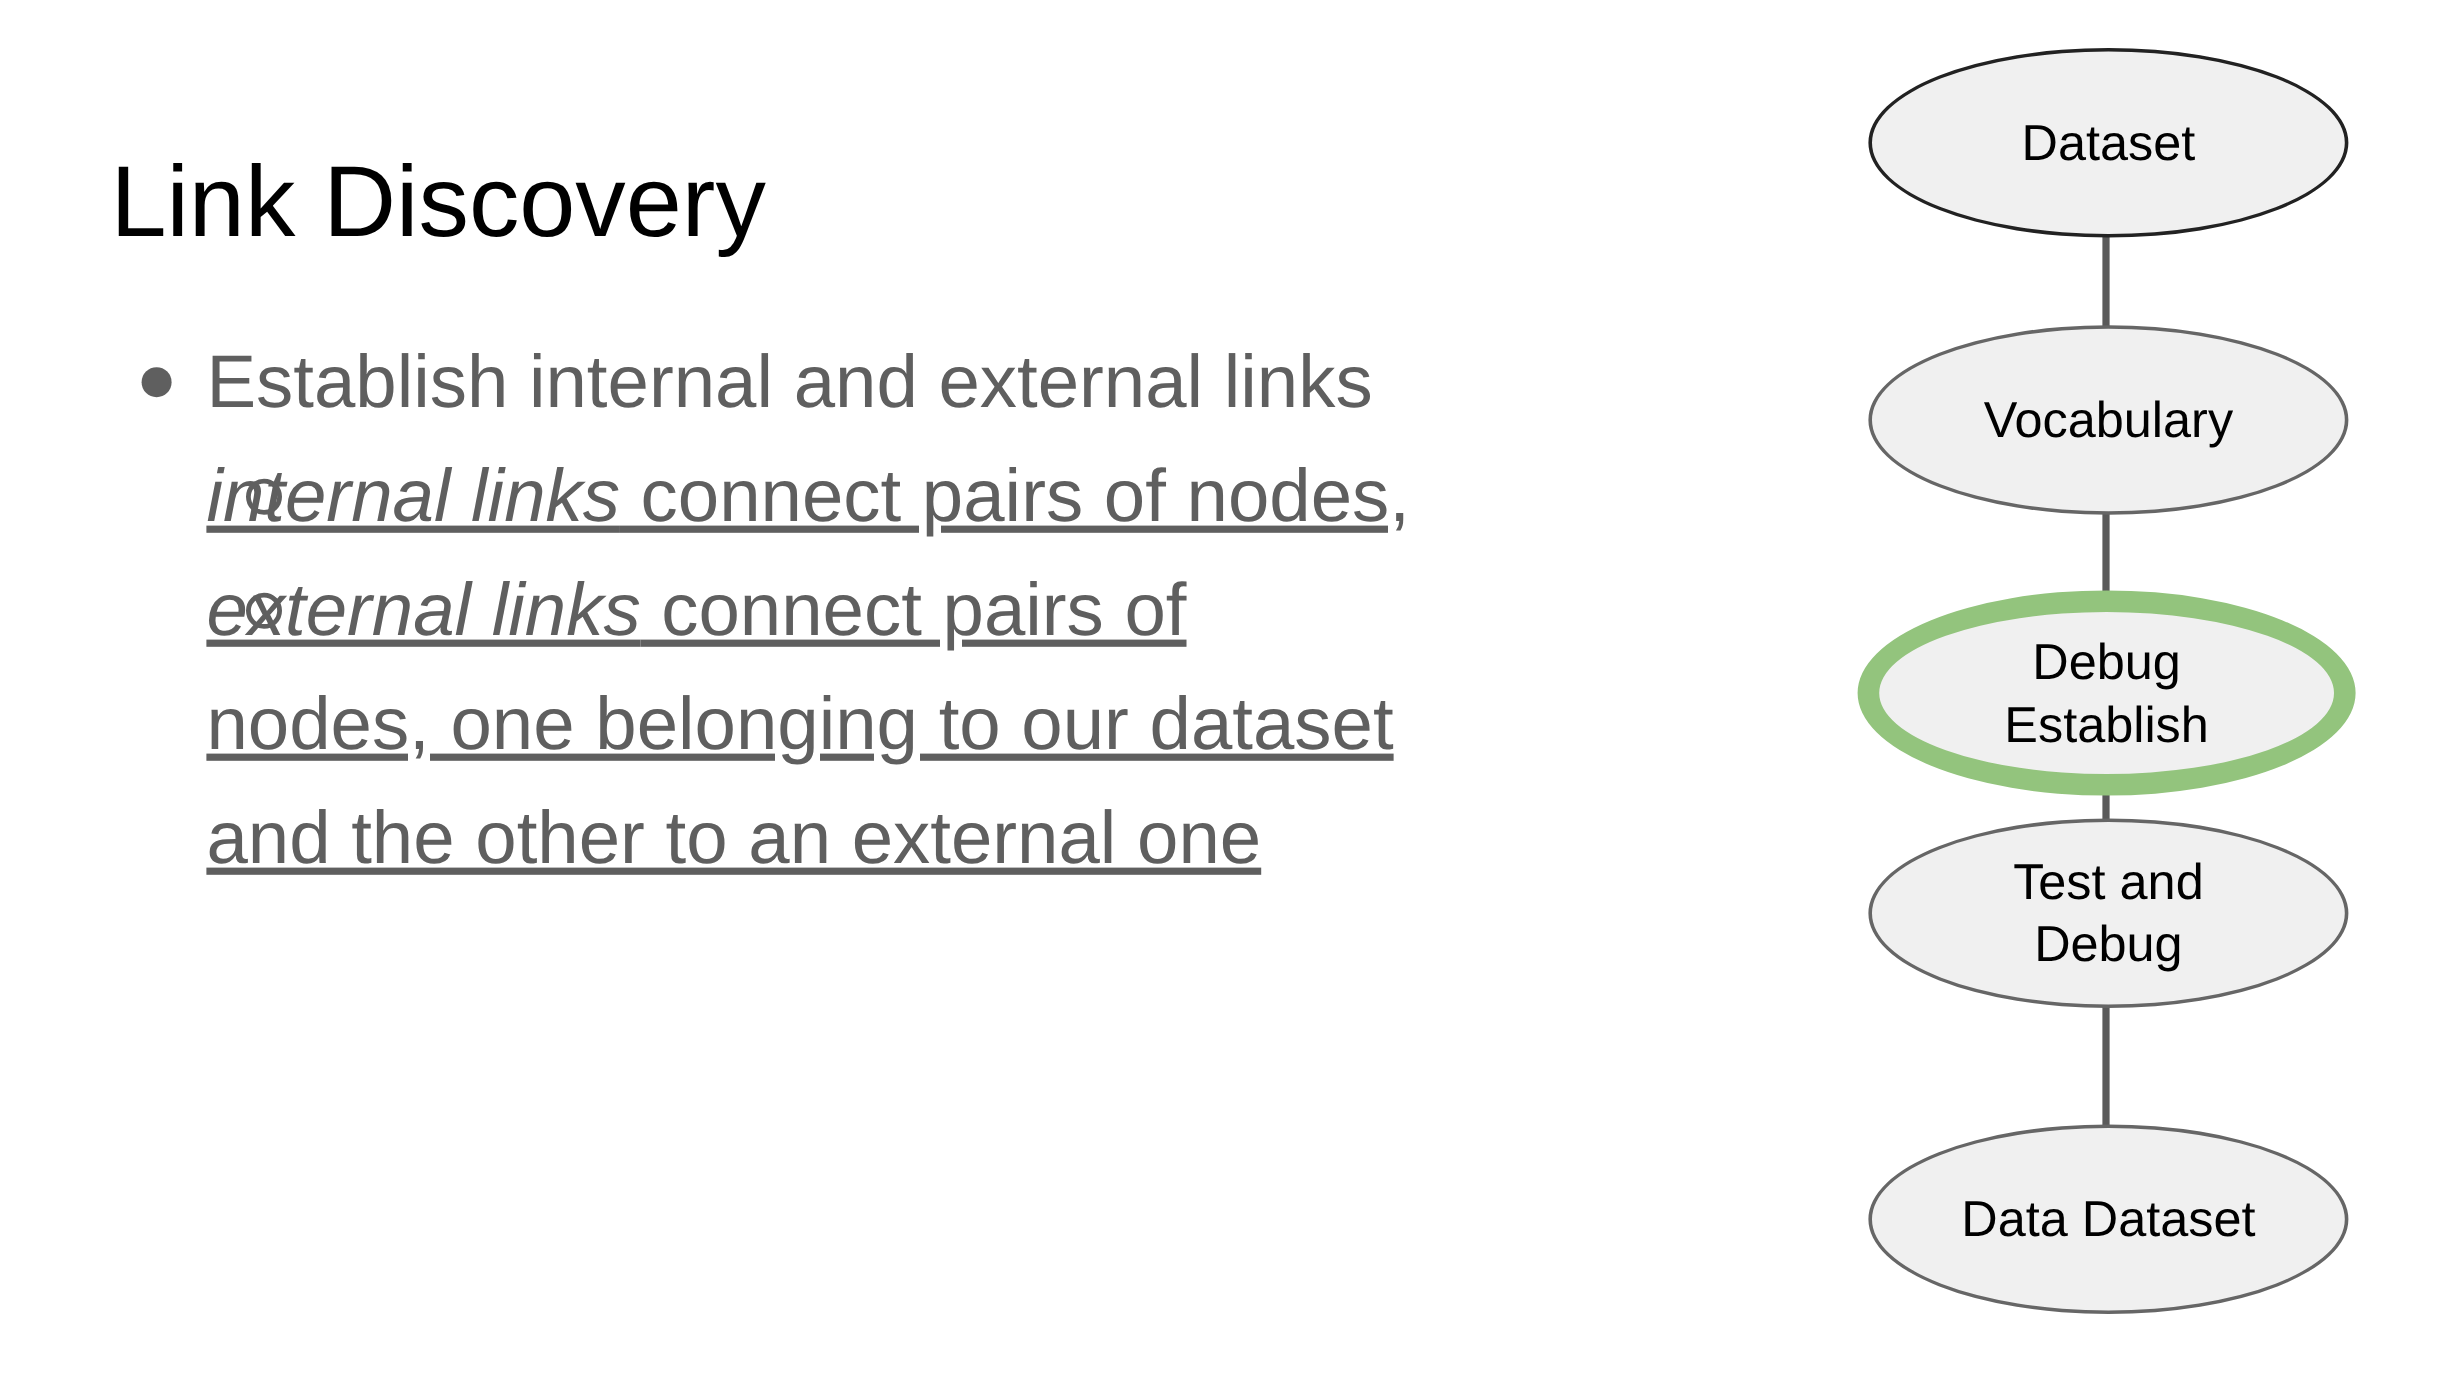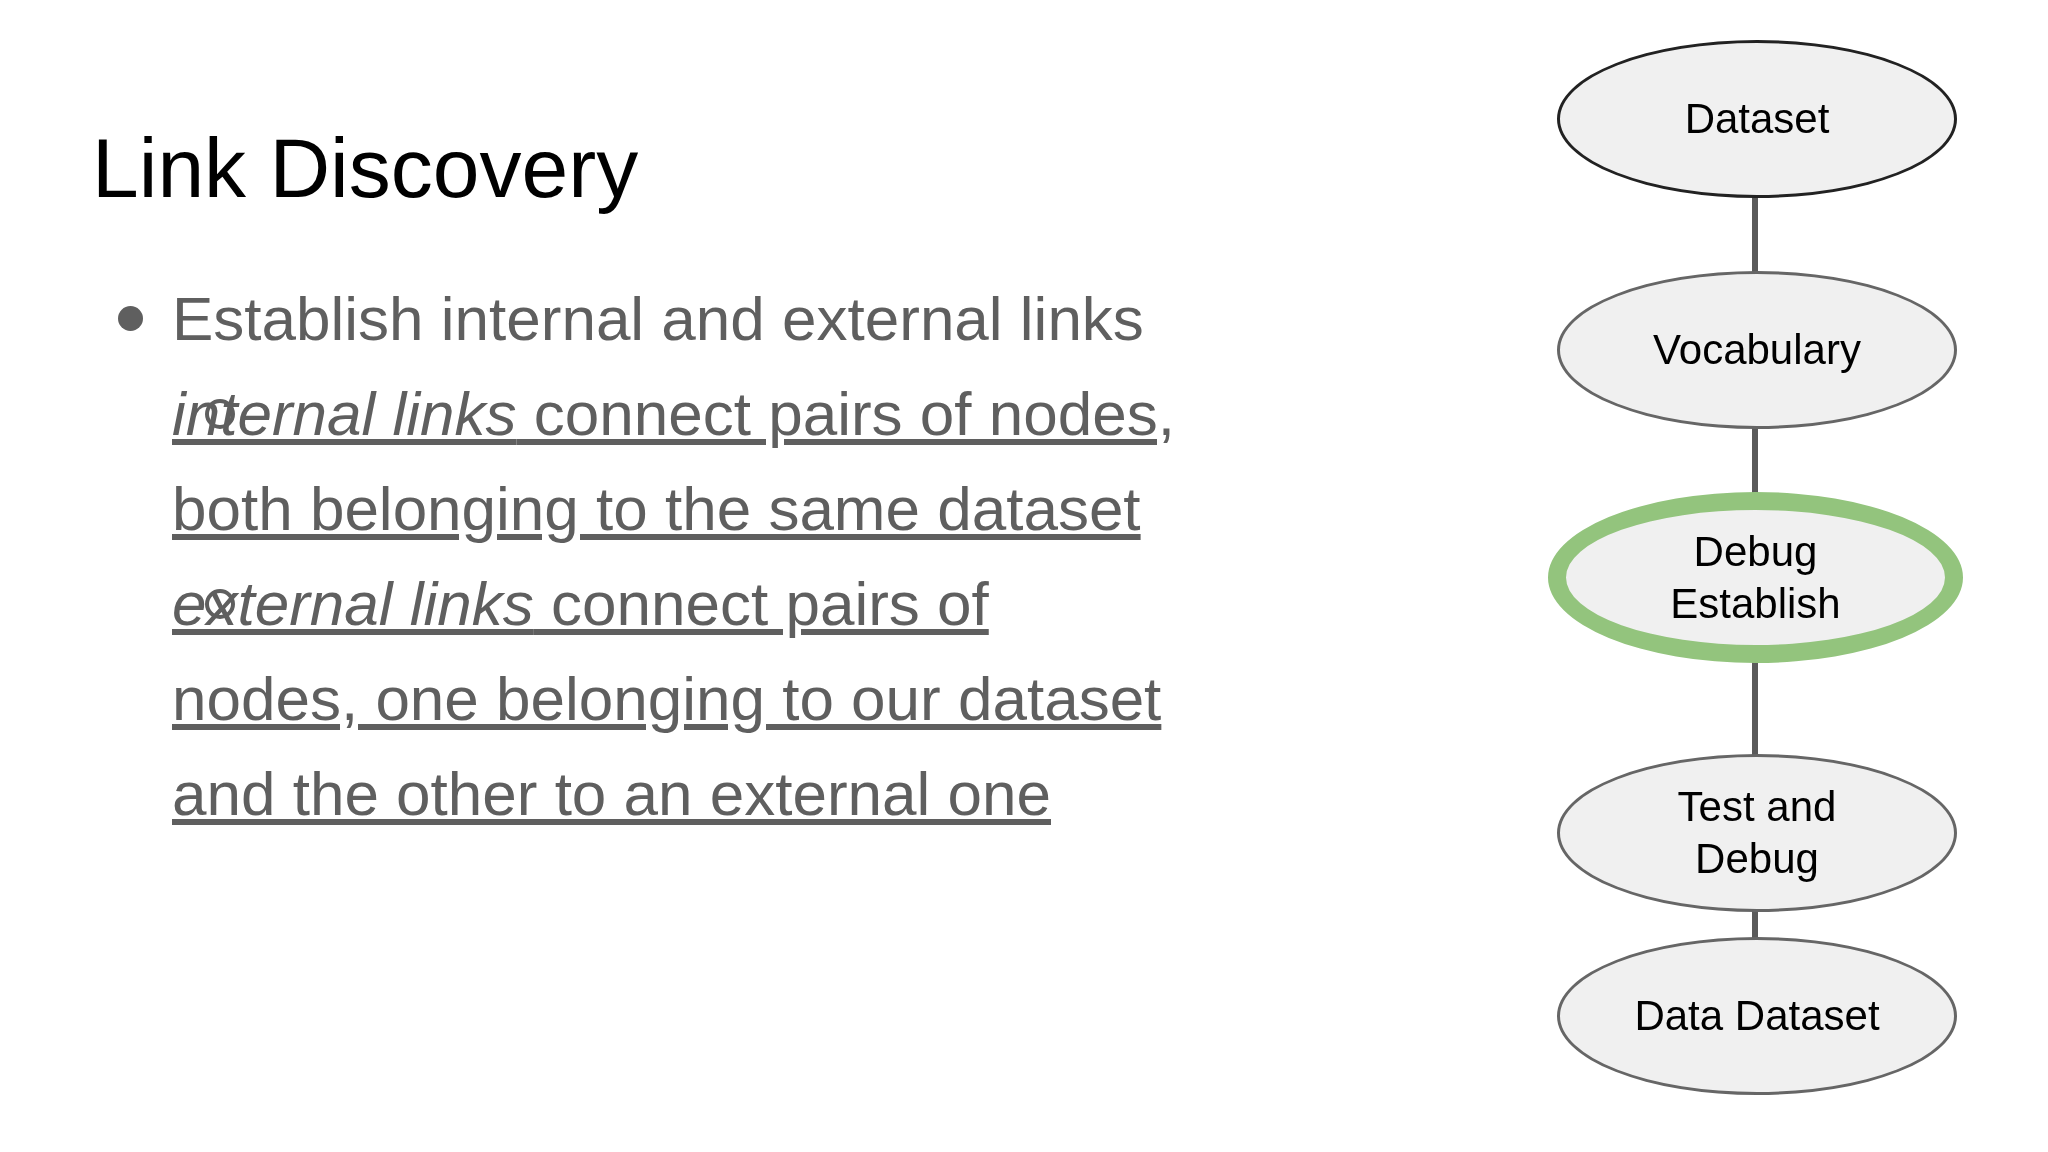--- a/index.html
+++ b/index.html
@@ -54,21 +54,20 @@
       <div class="bullet-row lvl1">
         <span class="marker"></span>
         <div class="btext">
           <div class="line"><span>Establish internal and external links</span></div>
         </div>
       </div>
       <div class="bullet-row lvl2">
         <span class="marker"></span>
         <div class="btext">
           <div class="line"><span class="it">internal links</span><span> connect pairs of nodes,</span></div>
-          <div class="line"><span>both belonging to the same dataset</span></div>
         </div>
       </div>
       <div class="bullet-row lvl2">
         <span class="marker"></span>
         <div class="btext">
           <div class="line"><span class="it">external links</span><span> connect pairs of</span></div>
           <div class="line"><span>nodes, one belonging to our dataset</span></div>
           <div class="line"><span>and the other to an external one</span></div>
         </div>
       </div>
@@ -79,21 +78,21 @@
   <div class="node" data-node-id="dataset" style="top: 40px;">
         <div class="nlabel">Dataset</div>
       </div>
       <div class="node" data-node-id="vocabulary" style="top: 271px;">
         <div class="nlabel">Vocabulary</div>
       </div>
       <div class="node highlight" data-node-id="link-discovery" style="top: 492px;">
         <div class="nlabel">Debug</div>
         <div class="nlabel">Establish</div>
       </div>
-      <div class="node" data-node-id="test-and-debug" style="top: 754px;">
+      <div class="node" data-node-id="test-and-debug" style="top: 682px;">
         <div class="nlabel">Test and</div>
         <div class="nlabel">Debug</div>
       </div>
       <div class="node" data-node-id="data-quality" style="top: 937px;">
         <div class="nlabel">Data Dataset</div>
       </div>
     </div>
 </div>
 
 </body></html>

